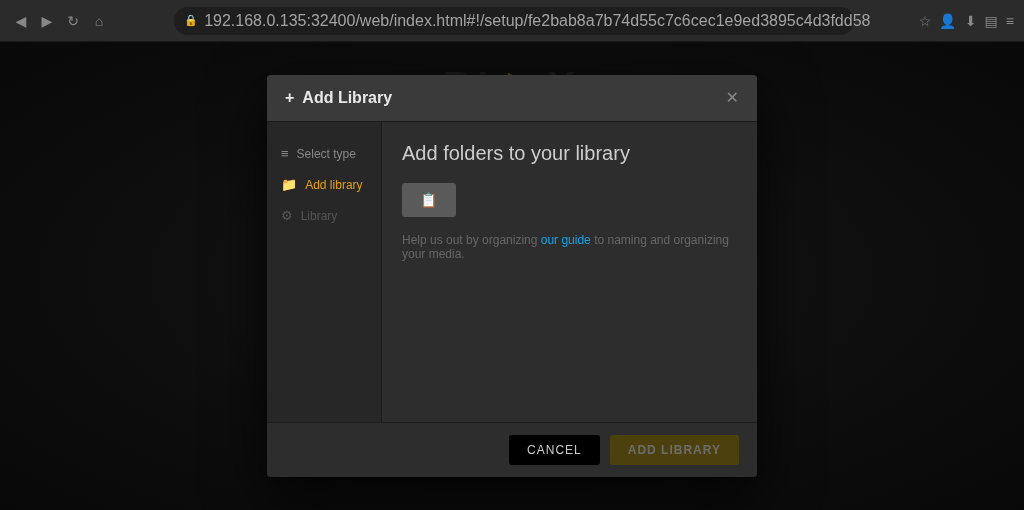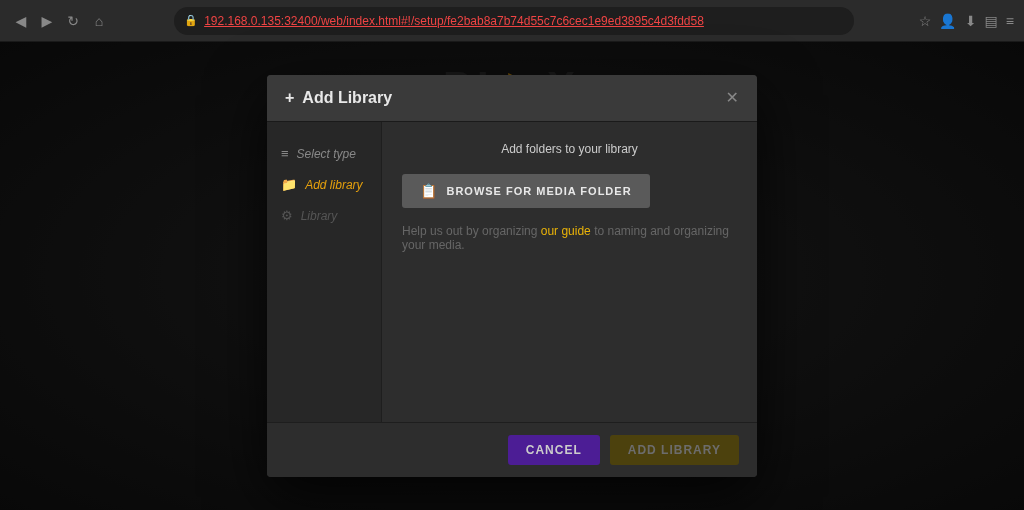--- a/index.html
+++ b/index.html
@@ -56,24 +56,23 @@
       max-width: 680px;
       margin: 0 auto;
     }
 
     .address-bar-icon {
       color: #888;
       font-size: 11px;
     }
 
     .address-text {
-      color: #ef4444;
-      font-size: 12px;
+      color: #a3a3a3;
+      font-size: 16px;
       flex: 1;
-      text-decoration: underline;
     }
 
     .browser-actions {
       display: flex;
       gap: 8px;
       align-items: center;
     }
 
     .browser-action-btn {
       color: #888;
@@ -182,21 +181,20 @@
     .sidebar-item.active {
       color: #e5a00d;
     }
 
     .sidebar-item .item-icon {
       font-size: 13px;
     }
 
     .sidebar-item-label {
       color: inherit;
-      font-style: italic;
     }
 
     .sidebar-item-select-type {
       color: #888;
     }
 
     .sidebar-item-add-folders {
       color: #e5a00d;
     }
 
@@ -207,23 +205,22 @@
     .gear-icon { color: #555; }
 
     
     .modal-content {
       flex: 1;
       padding: 20px;
     }
 
     .content-title {
       color: #ccc;
-      font-size: 12px;
+      font-size: 20px;
       margin-bottom: 18px;
-      text-align: center;
     }
 
     .browse-btn {
       background: #5a5a5a;
       color: #e8e8e8;
       border: none;
       border-radius: 3px;
       padding: 9px 18px;
       font-size: 11px;
       font-weight: 700;
@@ -239,42 +236,42 @@
       font-size: 14px;
     }
 
     .help-text {
       color: #666;
       font-size: 12px;
       margin-top: 16px;
     }
 
     .help-text a {
-      color: #eab308;
+      color: #0ea5e9;
       text-decoration: none;
     }
 
     
     .modal-footer {
       background: #2d2d2d;
       padding: 12px 18px;
       display: flex;
       justify-content: flex-end;
       gap: 10px;
       border-top: 1px solid #1e1e1e;
     }
 
     .btn-cancel {
-      background: #4c1d95;
+      background: #000000;
       color: #ccc;
       border: none;
       border-radius: 3px;
       padding: 8px 18px;
       font-size: 12px;
-      font-weight: 700;
+      font-weight: 400;
       letter-spacing: 1px;
       text-transform: uppercase;
       cursor: pointer;
     }
 
     .btn-add-library {
       background: #5a4a00;
       color: #888;
       border: none;
       border-radius: 3px;
@@ -341,21 +338,20 @@
             <span class="item-icon gear-icon">⚙</span>
             <span class="sidebar-item-label">Library</span>
           </div>
         </div>
 
         <div class="modal-content">
           <div class="content-title">Add folders to your library</div>
 
           <button class="browse-btn">
             <span class="browse-btn-icon">📋</span>
-            <span>BROWSE FOR MEDIA FOLDER</span>
           </button>
 
           <p class="help-text">
             <span>Help us out by organizing </span><a href="#">our guide</a><span> to naming and organizing your media.</span>
           </p>
         </div>
 
       </div>
 
       <div class="modal-footer">

